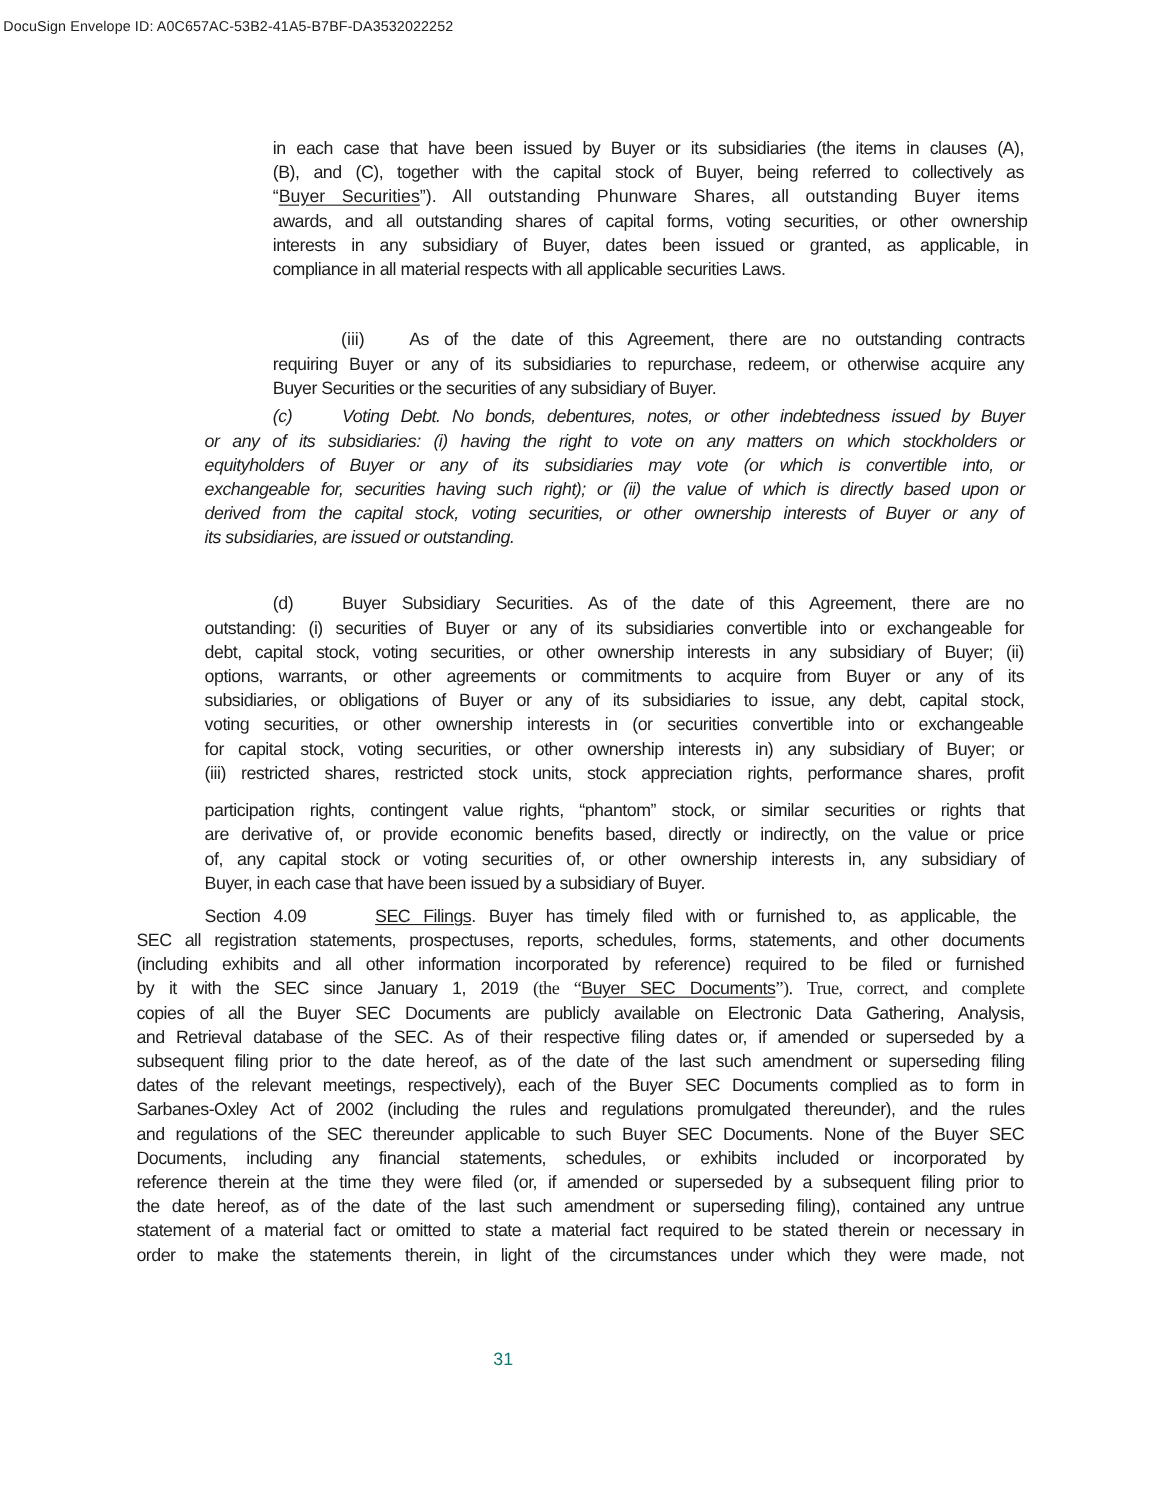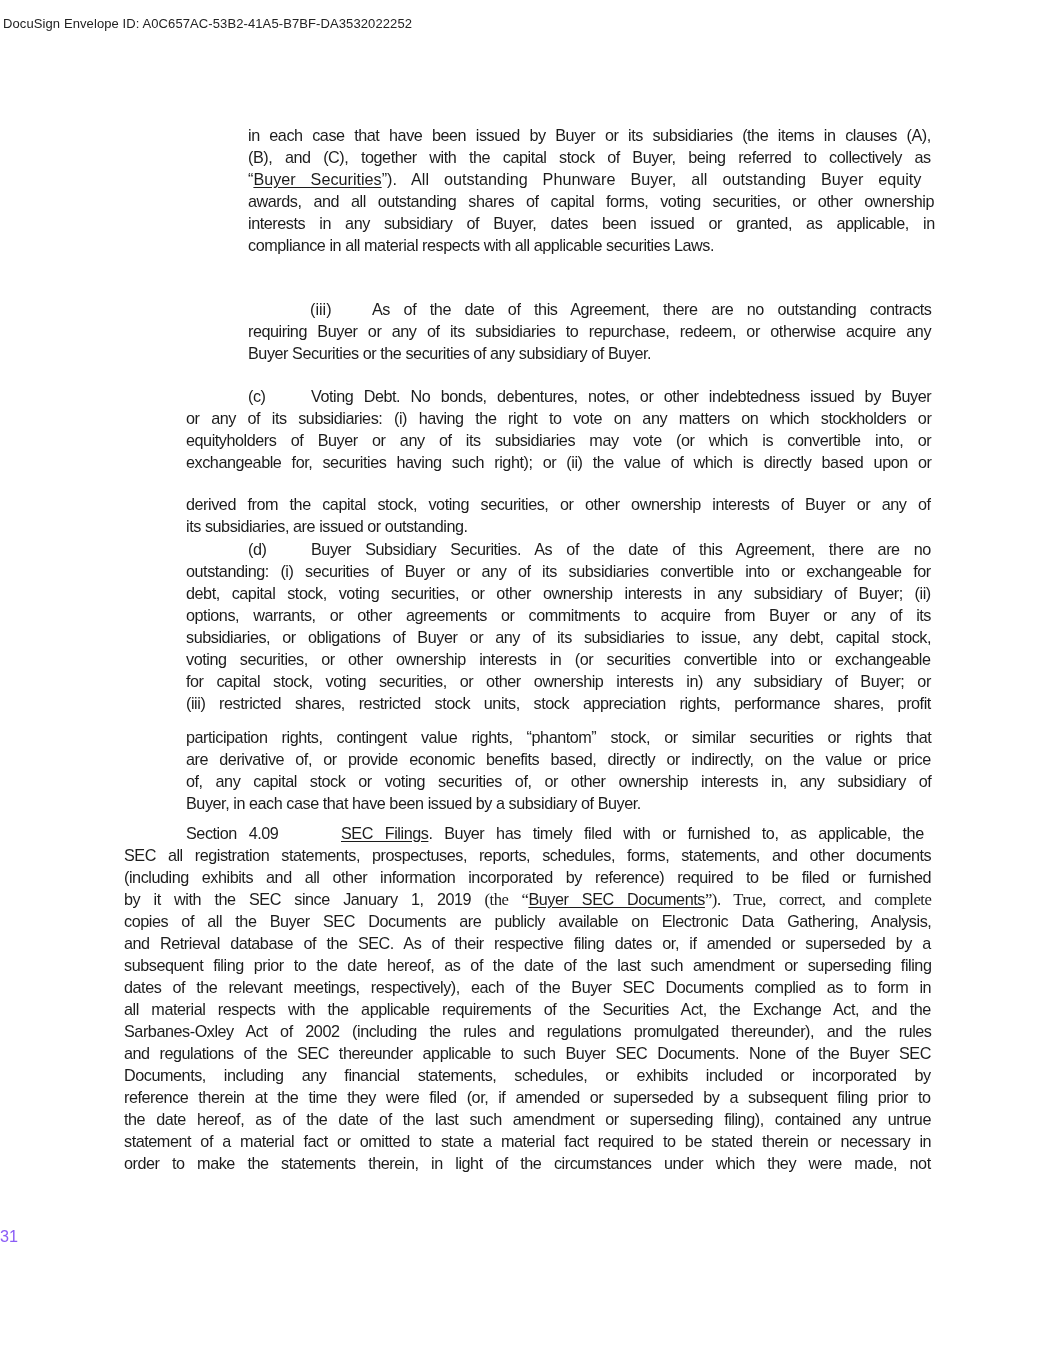--- a/index.html
+++ b/index.html
@@ -60,54 +60,54 @@
     font-size: 16.6px;
   }
   .indent-label {
     display: inline-block;
   }
   .page-number {
     position: absolute;
     left: 0;
     width: 915px;
     top: 1227px;
-    text-align: left;
+    text-align: center;
     font-family: "Liberation Sans", sans-serif;
     font-size: 16.2px;
-    color: #8b5cf6;
+    color: #0f766e;
   }
 </style>
 </head>
 <body>
 
 <div class="envelope">DocuSign Envelope ID: A0C657AC-53B2-41A5-B7BF-DA3532022252</div>
 
 <div class="page">
 
   <div class="para" style="left:248px; top:124px; width:683px;">
     <div class="line cond" style="word-spacing: 5.56px; text-align-last: left; text-align: left;">in each case that have been issued by Buyer or its subsidiaries (the items in clauses (A),</div>
     <div class="line cond" style="word-spacing: 8.57px; text-align-last: left; text-align: left;">(B), and (C), together with the capital stock of Buyer, being referred to collectively as</div>
-    <div class="line" style="word-spacing: 10.44px; text-align-last: left; text-align: left;"><span>“</span><span class="u">Buyer Securities</span><span>”). All outstanding Phunware Buyer, all outstanding Buyer equity</span></div>
+    <div class="line" style="word-spacing: 10.44px; text-align-last: left; text-align: left;"><span>“</span><span class="u">Buyer Securities</span><span>”). All outstanding Phunware Shares, all outstanding Buyer items</span></div>
     <div class="line cond" style="word-spacing: 7.83px; text-align-last: left; text-align: left;">awards, and all outstanding shares of capital forms, voting securities, or other ownership</div>
     <div class="line cond" style="word-spacing: 10.08px; text-align-last: left; text-align: left;">interests in any subsidiary of Buyer, dates been issued or granted, as applicable, in</div>
     <div class="line cond last" style="">compliance in all material respects with all applicable securities Laws.</div>
   </div>
 
   <div class="para" style="left:248px; top:298px; width:683px;">
     <div class="line" style="padding-left: 62px; word-spacing: 9.55px; text-align-last: left; text-align: left;"><span class="indent-label" style="width:62px;text-align:left;">(iii)</span><span class="cond">As of the date of this Agreement, there are no outstanding contracts</span></div>
     <div class="line cond" style="word-spacing: 6.38px; text-align-last: left; text-align: left;">requiring Buyer or any of its subsidiaries to repurchase, redeem, or otherwise acquire any</div>
     <div class="line cond last" style="">Buyer Securities or the securities of any subsidiary of Buyer.</div>
   </div>
 
-  <div class="para" style="left:186px; top:385px; width:745px;">
+  <div class="para" style="left:186px; top:368px; width:745px;font-style:italic;">
     <div class="line cond" style="padding-left: 62px; word-spacing: 6.36px; text-align-last: left; text-align: left;"><span class="indent-label" style="width:63px;text-align:left;">(c)</span><span>Voting Debt. No bonds, debentures, notes, or other indebtedness issued by Buyer</span></div>
     <div class="line cond" style="word-spacing: 7.59px; text-align-last: left; text-align: left;">or any of its subsidiaries: (i) having the right to vote on any matters on which stockholders or</div>
     <div class="line cond" style="word-spacing: 10.27px; text-align-last: left; text-align: left;">equityholders of Buyer or any of its subsidiaries may vote (or which is convertible into, or</div>
     <div class="line cond" style="word-spacing: 6.13px; text-align-last: left; text-align: left;">exchangeable for, securities having such right); or (ii) the value of which is directly based upon or</div>
-    <div class="line cond" style="word-spacing: 7.47px; text-align-last: left; text-align: left; margin-top: 20px;">derived from the capital stock, voting securities, or other ownership interests of Buyer or any of</div>
+    <div class="line cond" style="word-spacing: 7.47px; text-align-last: left; text-align: left;">derived from the capital stock, voting securities, or other ownership interests of Buyer or any of</div>
     <div class="line cond last" style="">its subsidiaries, are issued or outstanding.</div>
   </div>
 
   <div class="para" style="left:186px; top:538px; width:745px;">
     <div class="line cond" style="padding-left: 62px; word-spacing: 10.08px; text-align-last: left; text-align: left;"><span class="indent-label" style="width:63px;text-align:left;">(d)</span><span>Buyer Subsidiary Securities. As of the date of this Agreement, there are no</span></div>
     <div class="line cond" style="word-spacing: 7.57px; text-align-last: left; text-align: left;">outstanding: (i) securities of Buyer or any of its subsidiaries convertible into or exchangeable for</div>
     <div class="line cond" style="word-spacing: 7.86px; text-align-last: left; text-align: left;">debt, capital stock, voting securities, or other ownership interests in any subsidiary of Buyer; (ii)</div>
     <div class="line cond" style="word-spacing: 10px; text-align-last: left; text-align: left;">options, warrants, or other agreements or commitments to acquire from Buyer or any of its</div>
     <div class="line cond" style="word-spacing: 8.13px; text-align-last: left; text-align: left;">subsidiaries, or obligations of Buyer or any of its subsidiaries to issue, any debt, capital stock,</div>
     <div class="line cond" style="word-spacing: 9.33px; text-align-last: left; text-align: left;">voting securities, or other ownership interests in (or securities convertible into or exchangeable</div>
@@ -121,21 +121,20 @@
 
   <div class="para" style="left:124px; top:822px; width:807px;">
     <div class="line cond" style="padding-left: 62px; word-spacing: 7.77px; text-align-last: left; text-align: left;"><span class="indent-label" style="width:155px;text-align:left;">Section 4.09</span><span class="u">SEC Filings</span><span>. Buyer has timely filed with or furnished to, as applicable, the</span></div>
     <div class="line cond" style="word-spacing: 7.91px; text-align-last: left; text-align: left;">SEC all registration statements, prospectuses, reports, schedules, forms, statements, and other documents</div>
     <div class="line cond" style="word-spacing: 8.93px; text-align-last: left; text-align: left;">(including exhibits and all other information incorporated by reference) required to be filed or furnished</div>
     <div class="line cond" style="word-spacing: 9.31px; text-align-last: left; text-align: left;"><span>by it with the SEC since January 1, 2019 </span><span class="serif">(the “</span><span class="u">Buyer SEC Documents</span><span class="serif">”). True, correct, and complete</span></div>
     <div class="line cond" style="word-spacing: 9.21px; text-align-last: left; text-align: left;">copies of all the Buyer SEC Documents are publicly available on Electronic Data Gathering, Analysis,</div>
     <div class="line cond" style="word-spacing: 6.28px; text-align-last: left; text-align: left;">and Retrieval database of the SEC. As of their respective filing dates or, if amended or superseded by a</div>
     <div class="line cond" style="word-spacing: 5.89px; text-align-last: left; text-align: left;">subsequent filing prior to the date hereof, as of the date of the last such amendment or superseding filing</div>
     <div class="line cond" style="word-spacing: 7.06px; text-align-last: left; text-align: left;">dates of the relevant meetings, respectively), each of the Buyer SEC Documents complied as to form in</div>
-    <div class="line cond" style="word-spacing: 8.47px; text-align-last: left; text-align: left;">all material respects with the applicable requirements of the Securities Act, the Exchange Act, and the</div>
     <div class="line cond" style="word-spacing: 8.54px; text-align-last: left; text-align: left;">Sarbanes-Oxley Act of 2002 (including the rules and regulations promulgated thereunder), and the rules</div>
     <div class="line cond" style="word-spacing: 5.81px; text-align-last: left; text-align: left;">and regulations of the SEC thereunder applicable to such Buyer SEC Documents. None of the Buyer SEC</div>
     <div class="line cond" style="word-spacing: 13.91px; text-align-last: left; text-align: left;">Documents, including any financial statements, schedules, or exhibits included or incorporated by</div>
     <div class="line cond" style="word-spacing: 5.94px; text-align-last: left; text-align: left;">reference therein at the time they were filed (or, if amended or superseded by a subsequent filing prior to</div>
     <div class="line cond" style="word-spacing: 7px; text-align-last: left; text-align: left;">the date hereof, as of the date of the last such amendment or superseding filing), contained any untrue</div>
     <div class="line cond" style="word-spacing: 5.26px; text-align-last: left; text-align: left;">statement of a material fact or omitted to state a material fact required to be stated therein or necessary in</div>
     <div class="line cond" style="word-spacing: 8.44px; text-align-last: left; text-align: left;">order to make the statements therein, in light of the circumstances under which they were made, not</div>
   </div>
 
   <div class="page-number">31</div>

